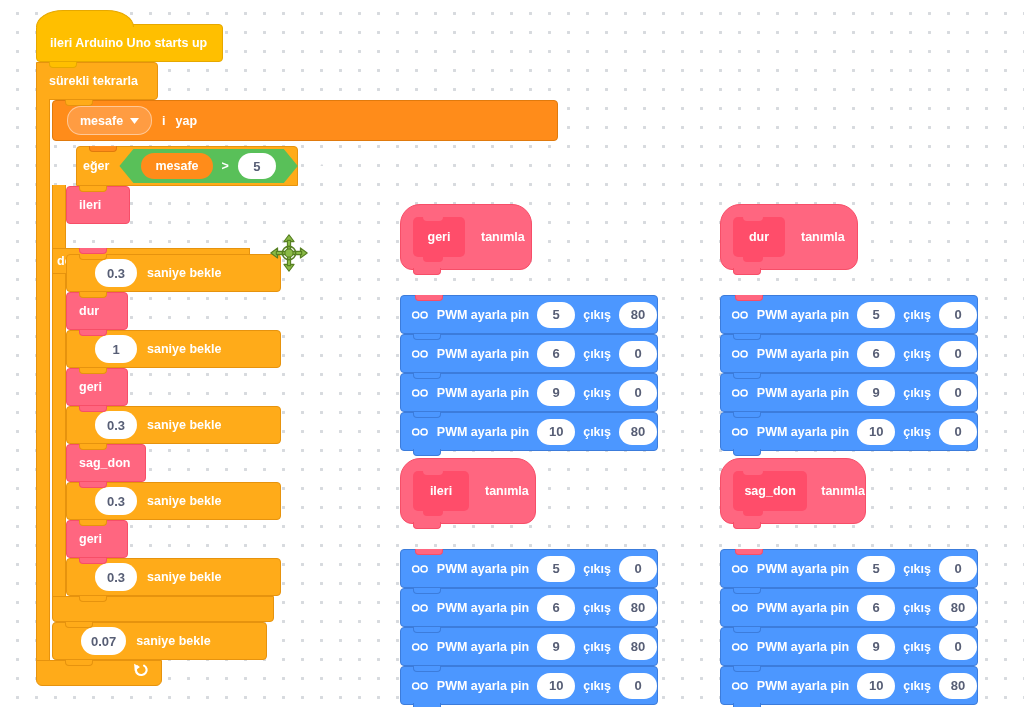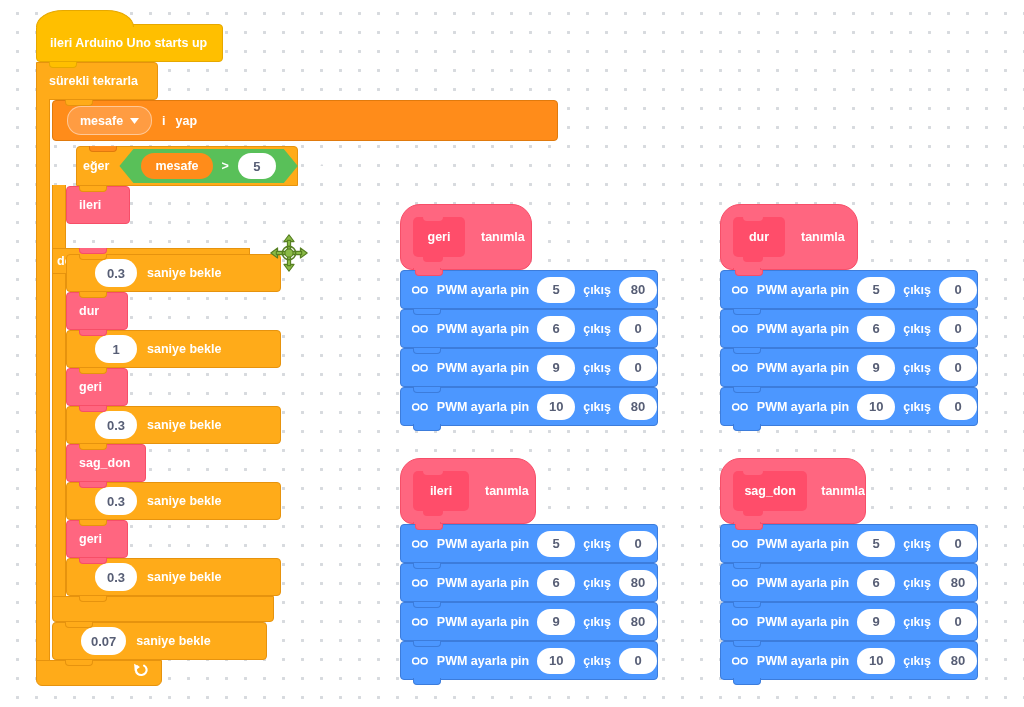--- a/index.html
+++ b/index.html
@@ -46,21 +46,21 @@
      border:1px solid #3EA2CC;border-radius:17px;height:33px;padding:0 13px;}
   .defhat{border-radius:20px 20px 12px 12px;}
   .innerpuz{position:relative;display:inline-flex;align-items:center;justify-content:center;
      background:#FF4D6A;border-radius:5px;height:40px;color:#fff;}
   .innerpuz::before{content:"";position:absolute;top:0;left:10px;width:20px;height:4px;
      background:#FF6680;border-radius:0 0 4px 4px;}
   .innerpuz::after{content:"";position:absolute;bottom:-5px;left:10px;width:20px;height:5px;
      background:#FF4D6A;border-radius:0 0 4px 4px;}
   .lbl{pointer-events:none;}
   .g10{column-gap:10px;}
-  .g8{column-gap:8px;}
+  .g8{column-gap:8px;margin-top:25px;}
 </style>
 </head>
 <body>
 
 <div id="ws">
 
   <div class="b hatY dome" style="left:36px;top:24px;width:187px;height:38px;padding-left:13px;">
     <span class="lbl">ileri Arduino Uno starts up</span>
   </div>
 

